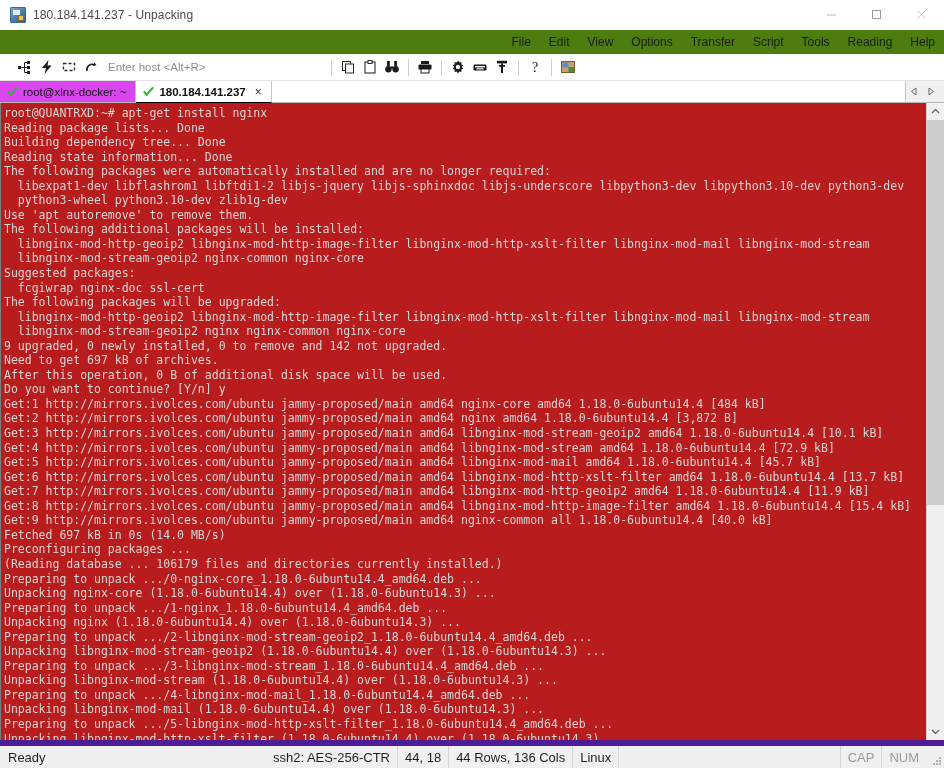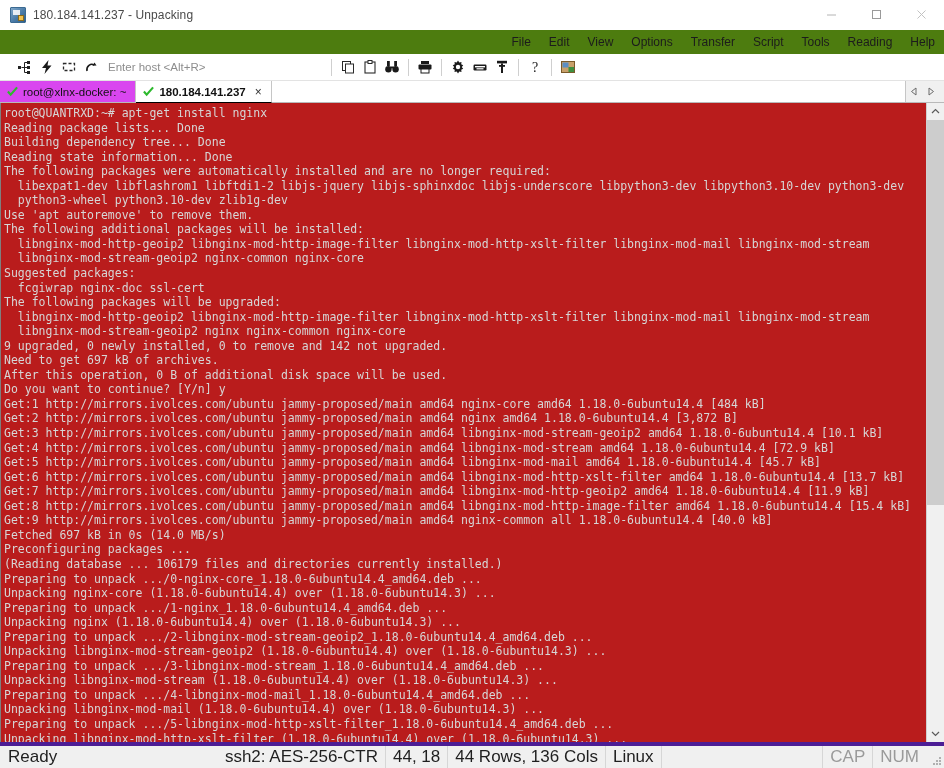--- a/index.html
+++ b/index.html
@@ -249,25 +249,25 @@
     right: 0;
     top: 0px;
     height: 385px;
     background: #cdcdcd;
   }
 
   
   .statusbar {
     height: 22px;
     background: #f0f0f0;
-    border-top: 4px solid #4c1d95;
+    border-top: 6px solid #4c1d95;
     display: flex;
     align-items: stretch;
     flex: 0 0 auto;
-    font-size: 17px;
+    font-size: 13px;
     color: #1f1f1f;
   }
   .sb-cell {
     display: flex;
     align-items: center;
     padding: 0 7px;
     border-right: 1px solid #d6d6d6;
     white-space: nowrap;
   }
   .sb-ready { flex: 1 1 auto; display:flex; align-items:center; padding-left: 8px; }

